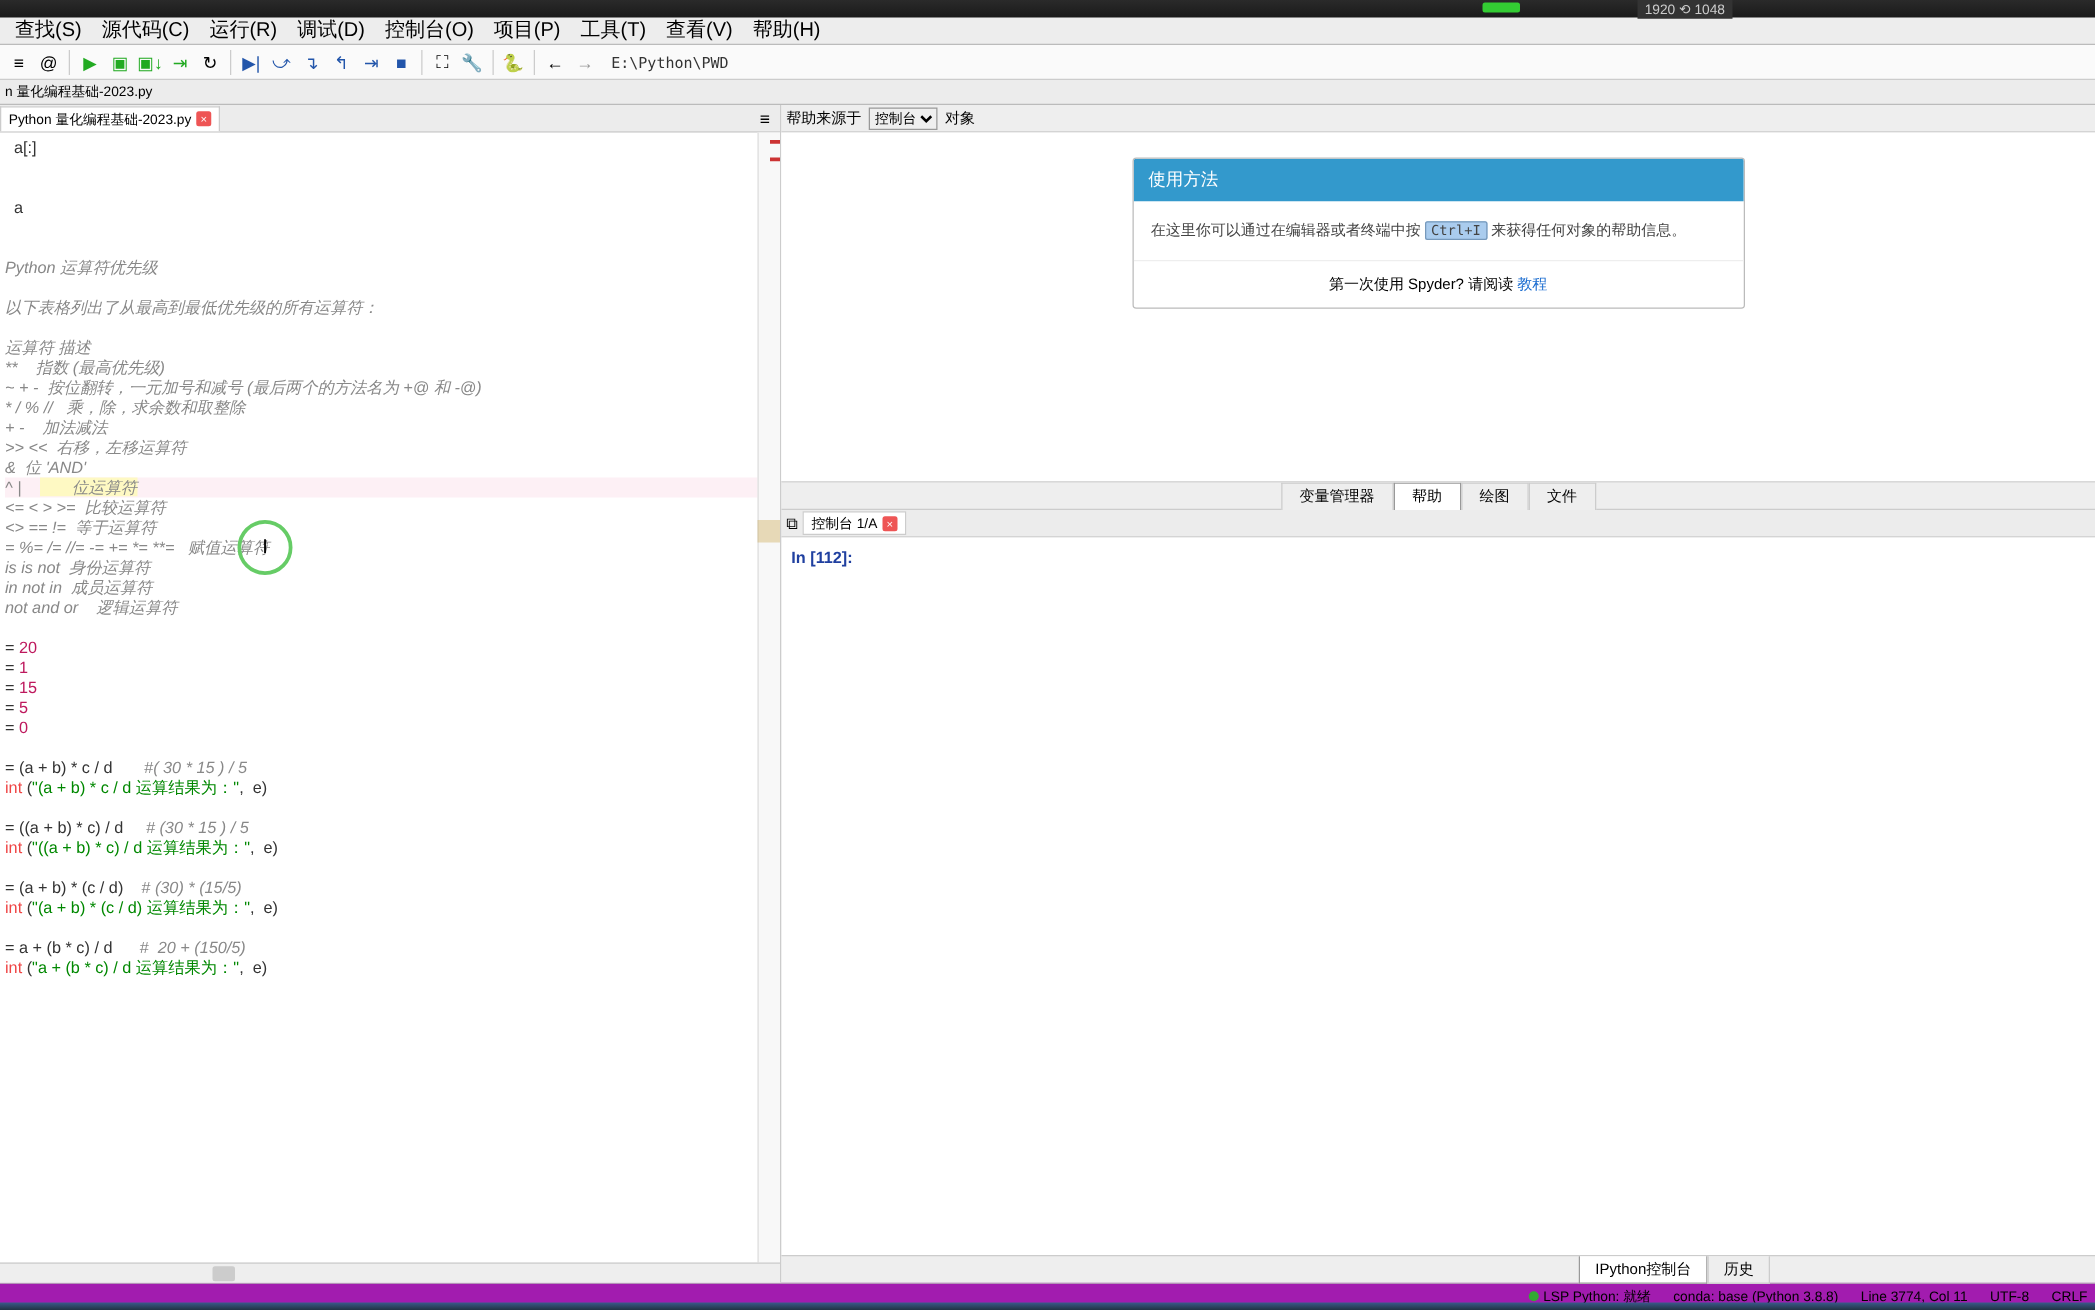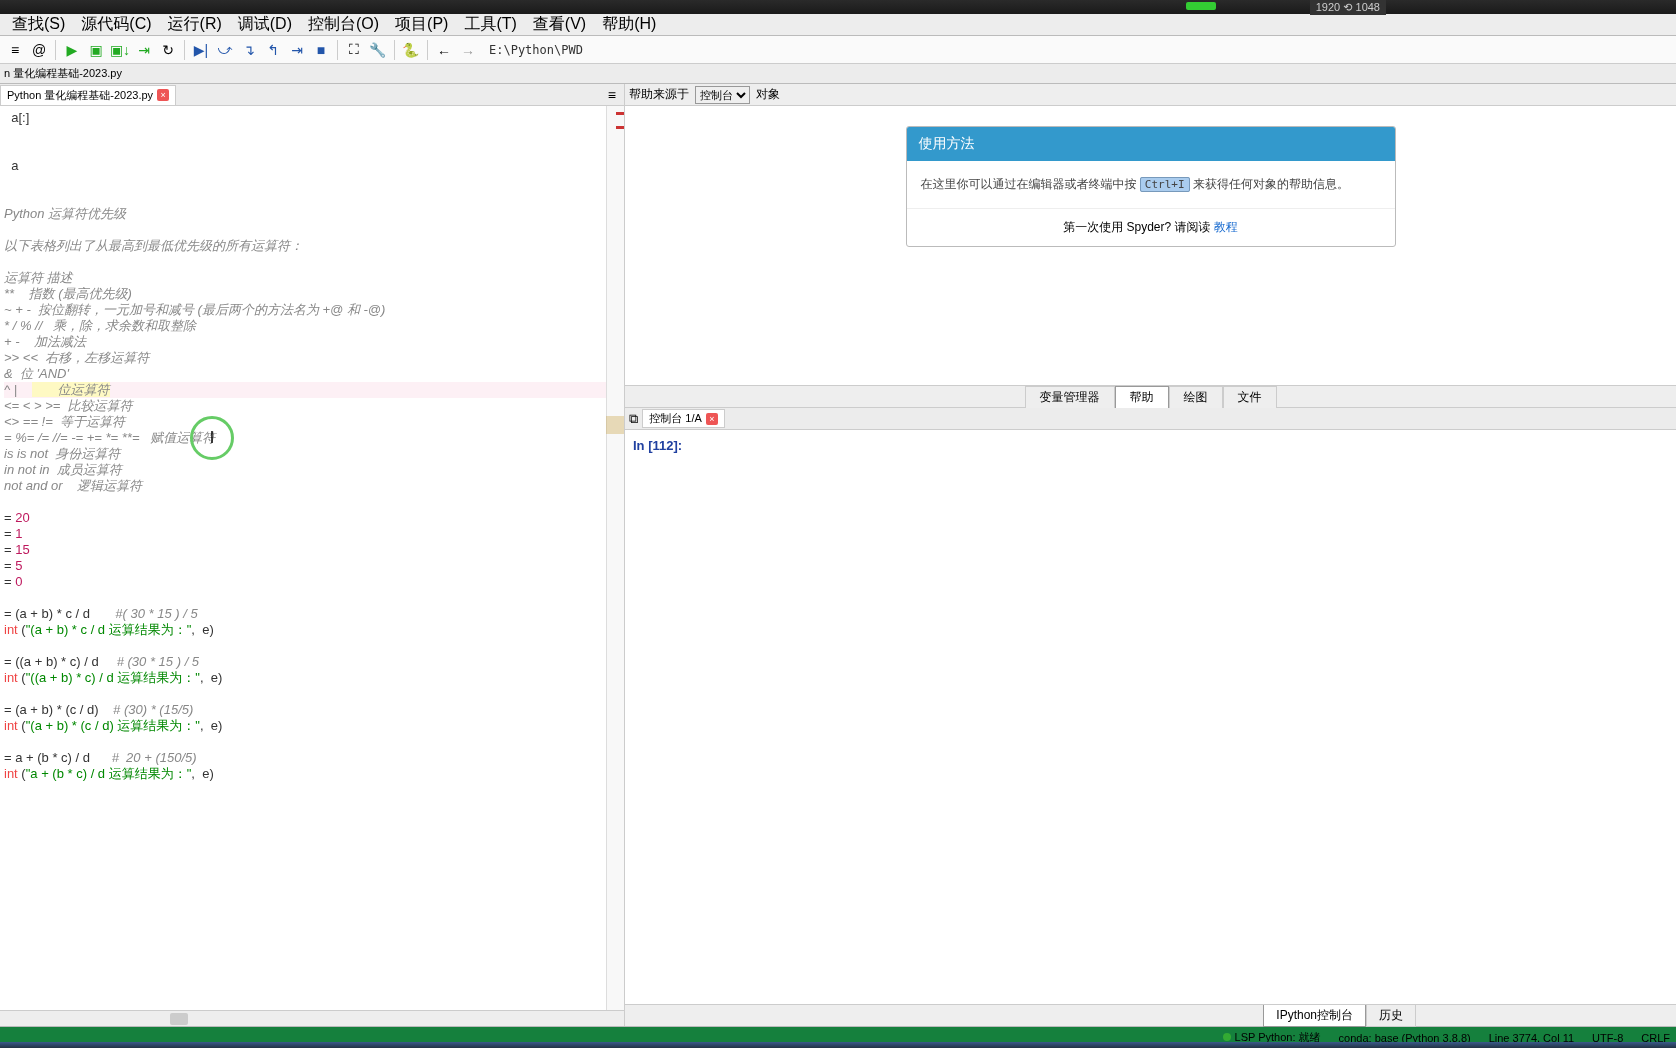--- a/index.html
+++ b/index.html
@@ -64,21 +64,21 @@
 .console-tabs .ctab { background: #fff; border: 1px solid #ccc; padding: 1px 6px; display: flex; align-items: center; gap: 4px; }
 .console-tabs .ctab .close { background: #e55; color: #fff; width: 12px; height: 12px; font-size: 9px; display: flex; align-items: center; justify-content: center; border-radius: 2px; cursor: pointer; }
 .console-body { flex: 1; background: #fff; font-family: "Consolas", monospace; font-size: 13px; padding: 8px; }
 .console-body .inlabel { color: #2040a0; font-weight: bold; }
 .console-body .num { color: #2040a0; font-weight: bold; }
 
 .bottom-pane-tabs { height: 22px; background: #eee; border-top: 1px solid #ccc; display: flex; justify-content: flex-end; padding-right: 260px; font-size: 12px; align-items: flex-start; }
 .bottom-pane-tabs .ptab { padding: 2px 12px; border: 1px solid #999; background: #fff; border-top: none; cursor: pointer; }
 .bottom-pane-tabs .ptab.inactive { background: #eee; border-color: #ccc; }
 
-.statusbar { height: 22px; background: #15803d; border-top: 1px solid #bbb; display: flex; align-items: center; font-size: 11px; padding: 0 6px; gap: 18px; justify-content: flex-end; }
+.statusbar { height: 22px; background: #a21caf; border-top: 1px solid #bbb; display: flex; align-items: center; font-size: 11px; padding: 0 6px; gap: 18px; justify-content: flex-end; }
 .statusbar span { white-space: nowrap; }
 .statusbar .led { width: 8px; height: 8px; background: #3a3; border-radius: 50%; display: inline-block; margin-right: 4px; }
 
 .taskbar { position: absolute; bottom: 0; left: 0; right: 0; height: 6px; background: linear-gradient(#3a5a8a, #234); }
 </style>
 </head>
 <body>
 
 <div class="titlebar">
   <div class="titlebar-battery"></div>

